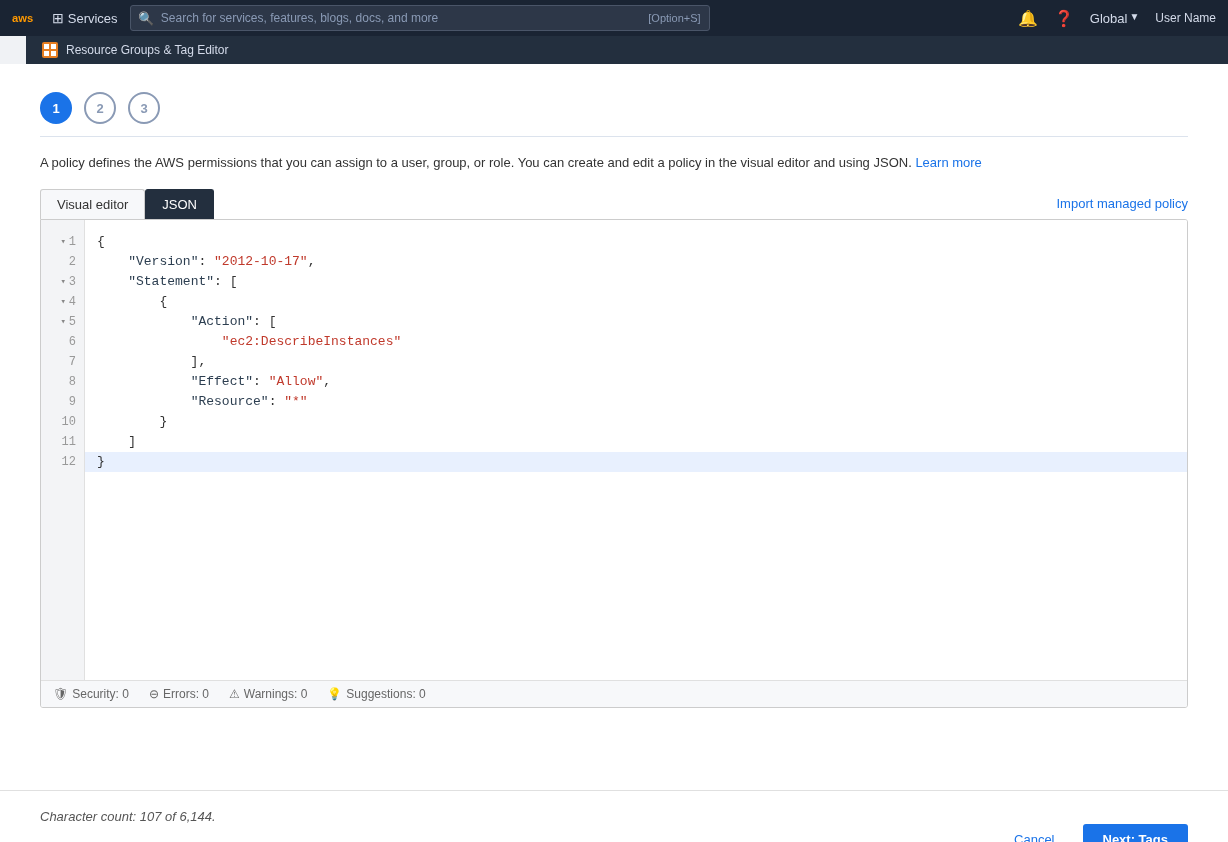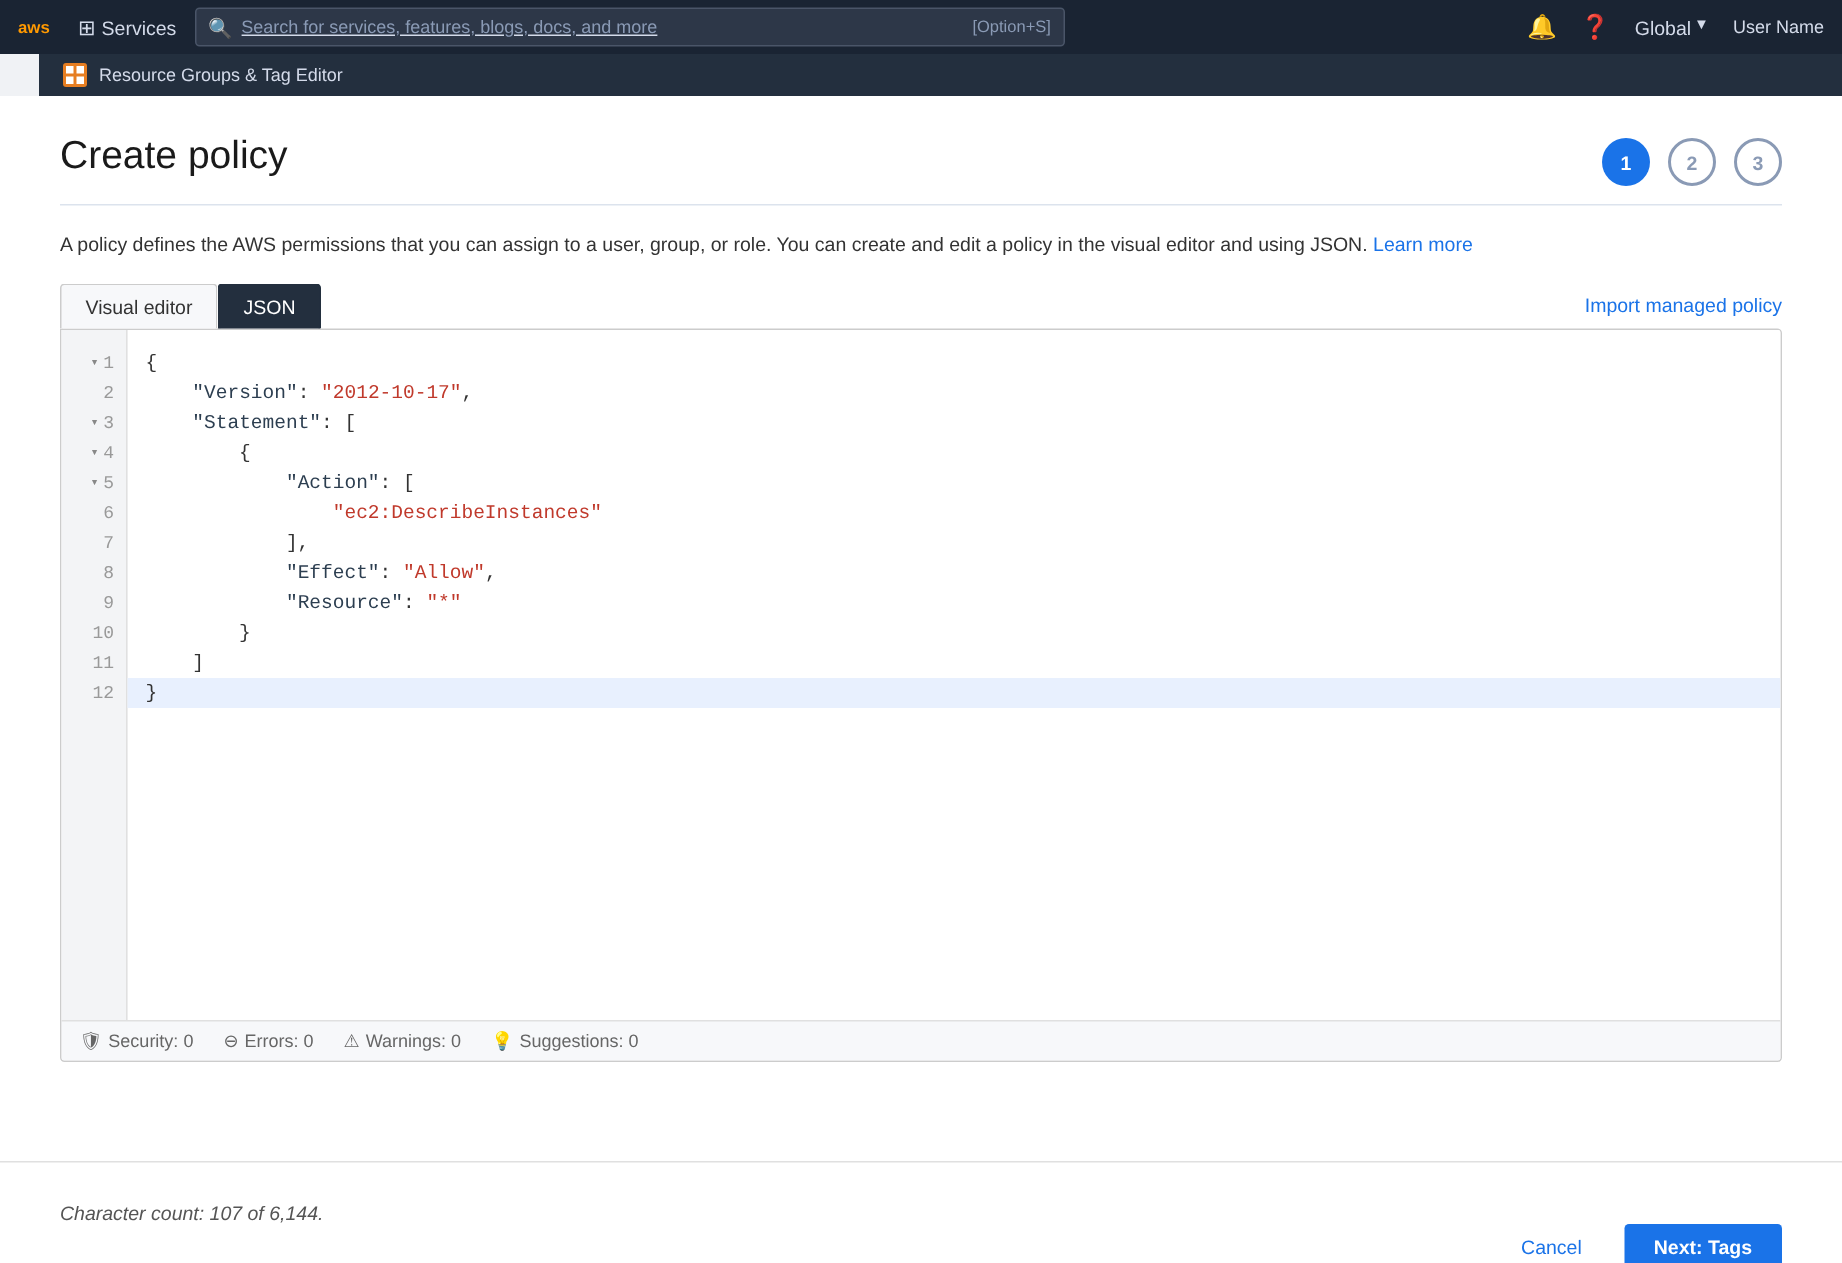--- a/index.html
+++ b/index.html
@@ -45,21 +45,20 @@
       height: 26px;
       gap: 6px;
     }
     .nav-search input {
       background: none;
       border: none;
       color: #d4dbea;
       font-size: 12px;
       outline: none;
       flex: 1;
-      text-decoration: underline;
     }
     .nav-search input::placeholder { color: #8a9ab5; }
     .nav-shortcut {
       color: #8a9ab5;
       font-size: 11px;
     }
     .nav-icons {
       display: flex;
       align-items: center;
       gap: 16px;
@@ -283,21 +282,21 @@
     }
 
     
     .page-footer {
       position: fixed;
       bottom: 0;
       left: 0;
       right: 0;
       background: #fff;
       border-top: 1px solid #e0e0e0;
-      height: 68px;
+      height: 52px;
       display: flex;
       align-items: center;
       padding: 0 40px;
       justify-content: space-between;
     }
     .char-count {
       font-size: 13px;
       color: #555;
       font-style: italic;
     }
@@ -364,21 +363,20 @@
       <rect width="5" height="5" fill="white" x="0" y="7"></rect>
       <rect width="5" height="5" fill="white" x="7" y="7"></rect>
     </svg>
   </div>
   <span class="breadcrumb-text">Resource Groups &amp; Tag Editor</span>
 </div>
 
 <div class="main-content">
 
   <div class="page-header">
-    <h1 class="page-title">Create policy</h1>
     <div class="step-indicators">
       <div class="step-circle step-active">
         <span>1</span>
       </div>
       <div class="step-circle step-inactive">
         <span>2</span>
       </div>
       <div class="step-circle step-inactive">
         <span>3</span>
       </div>

